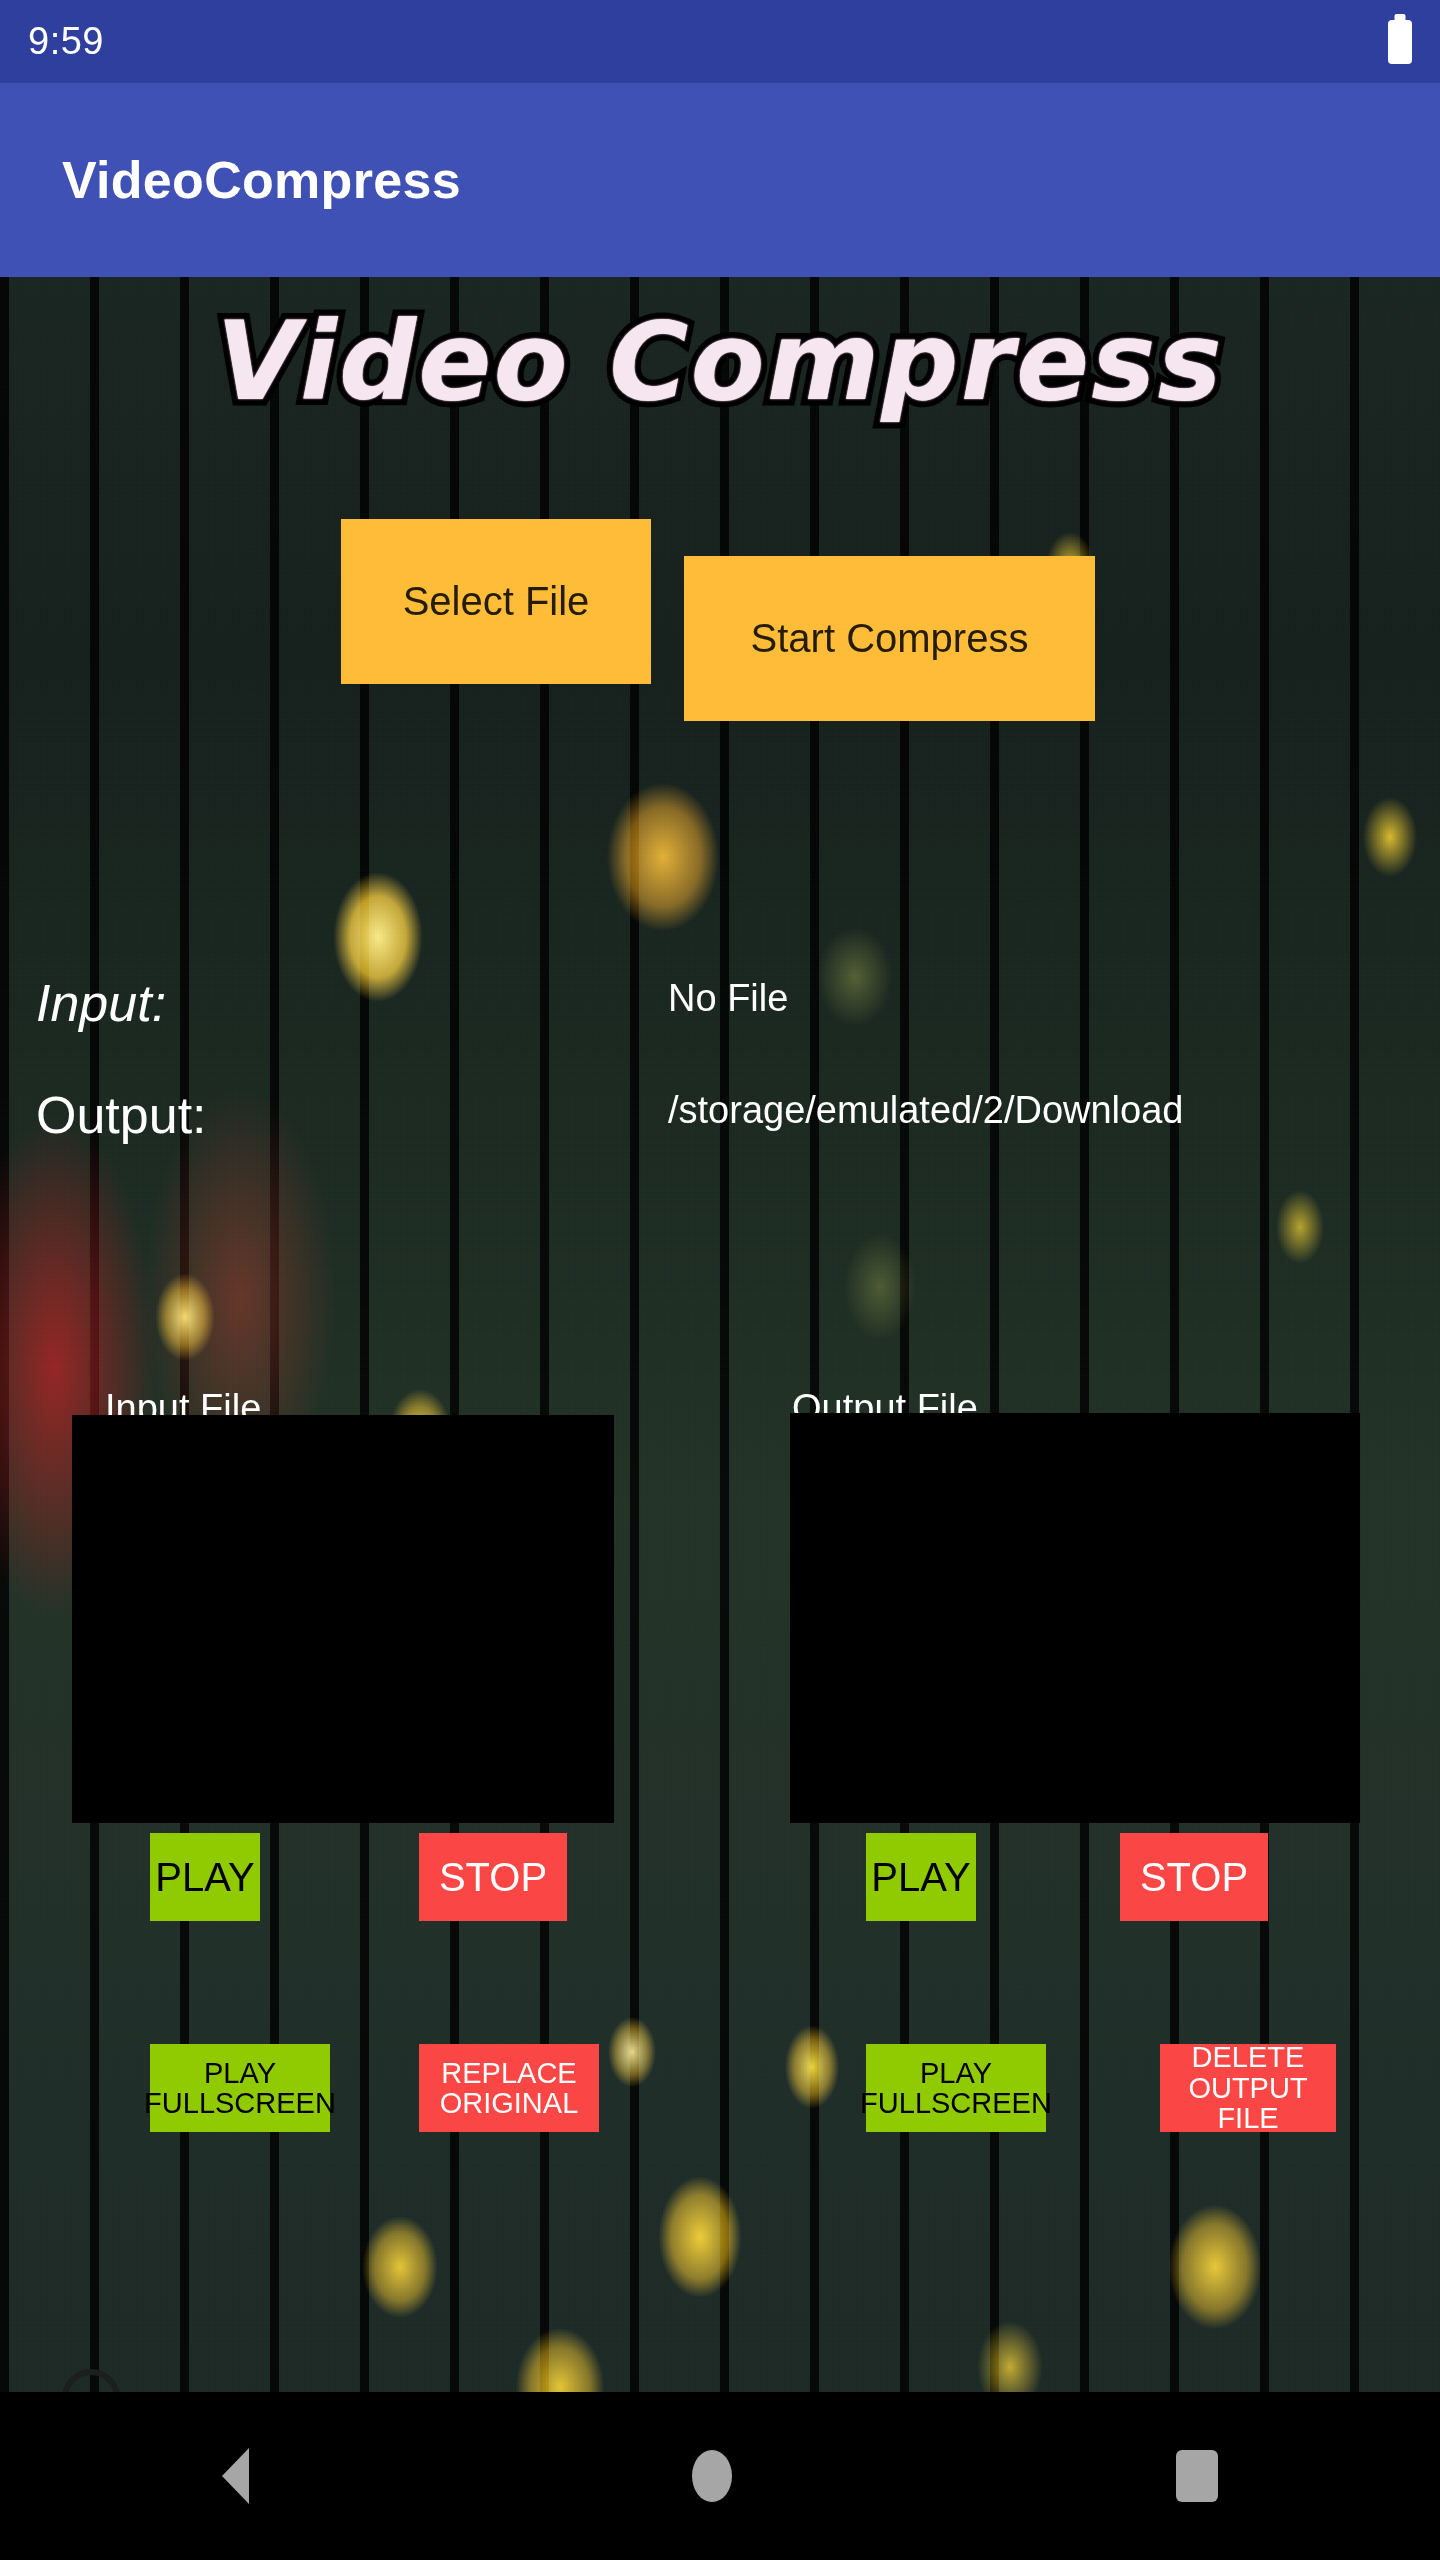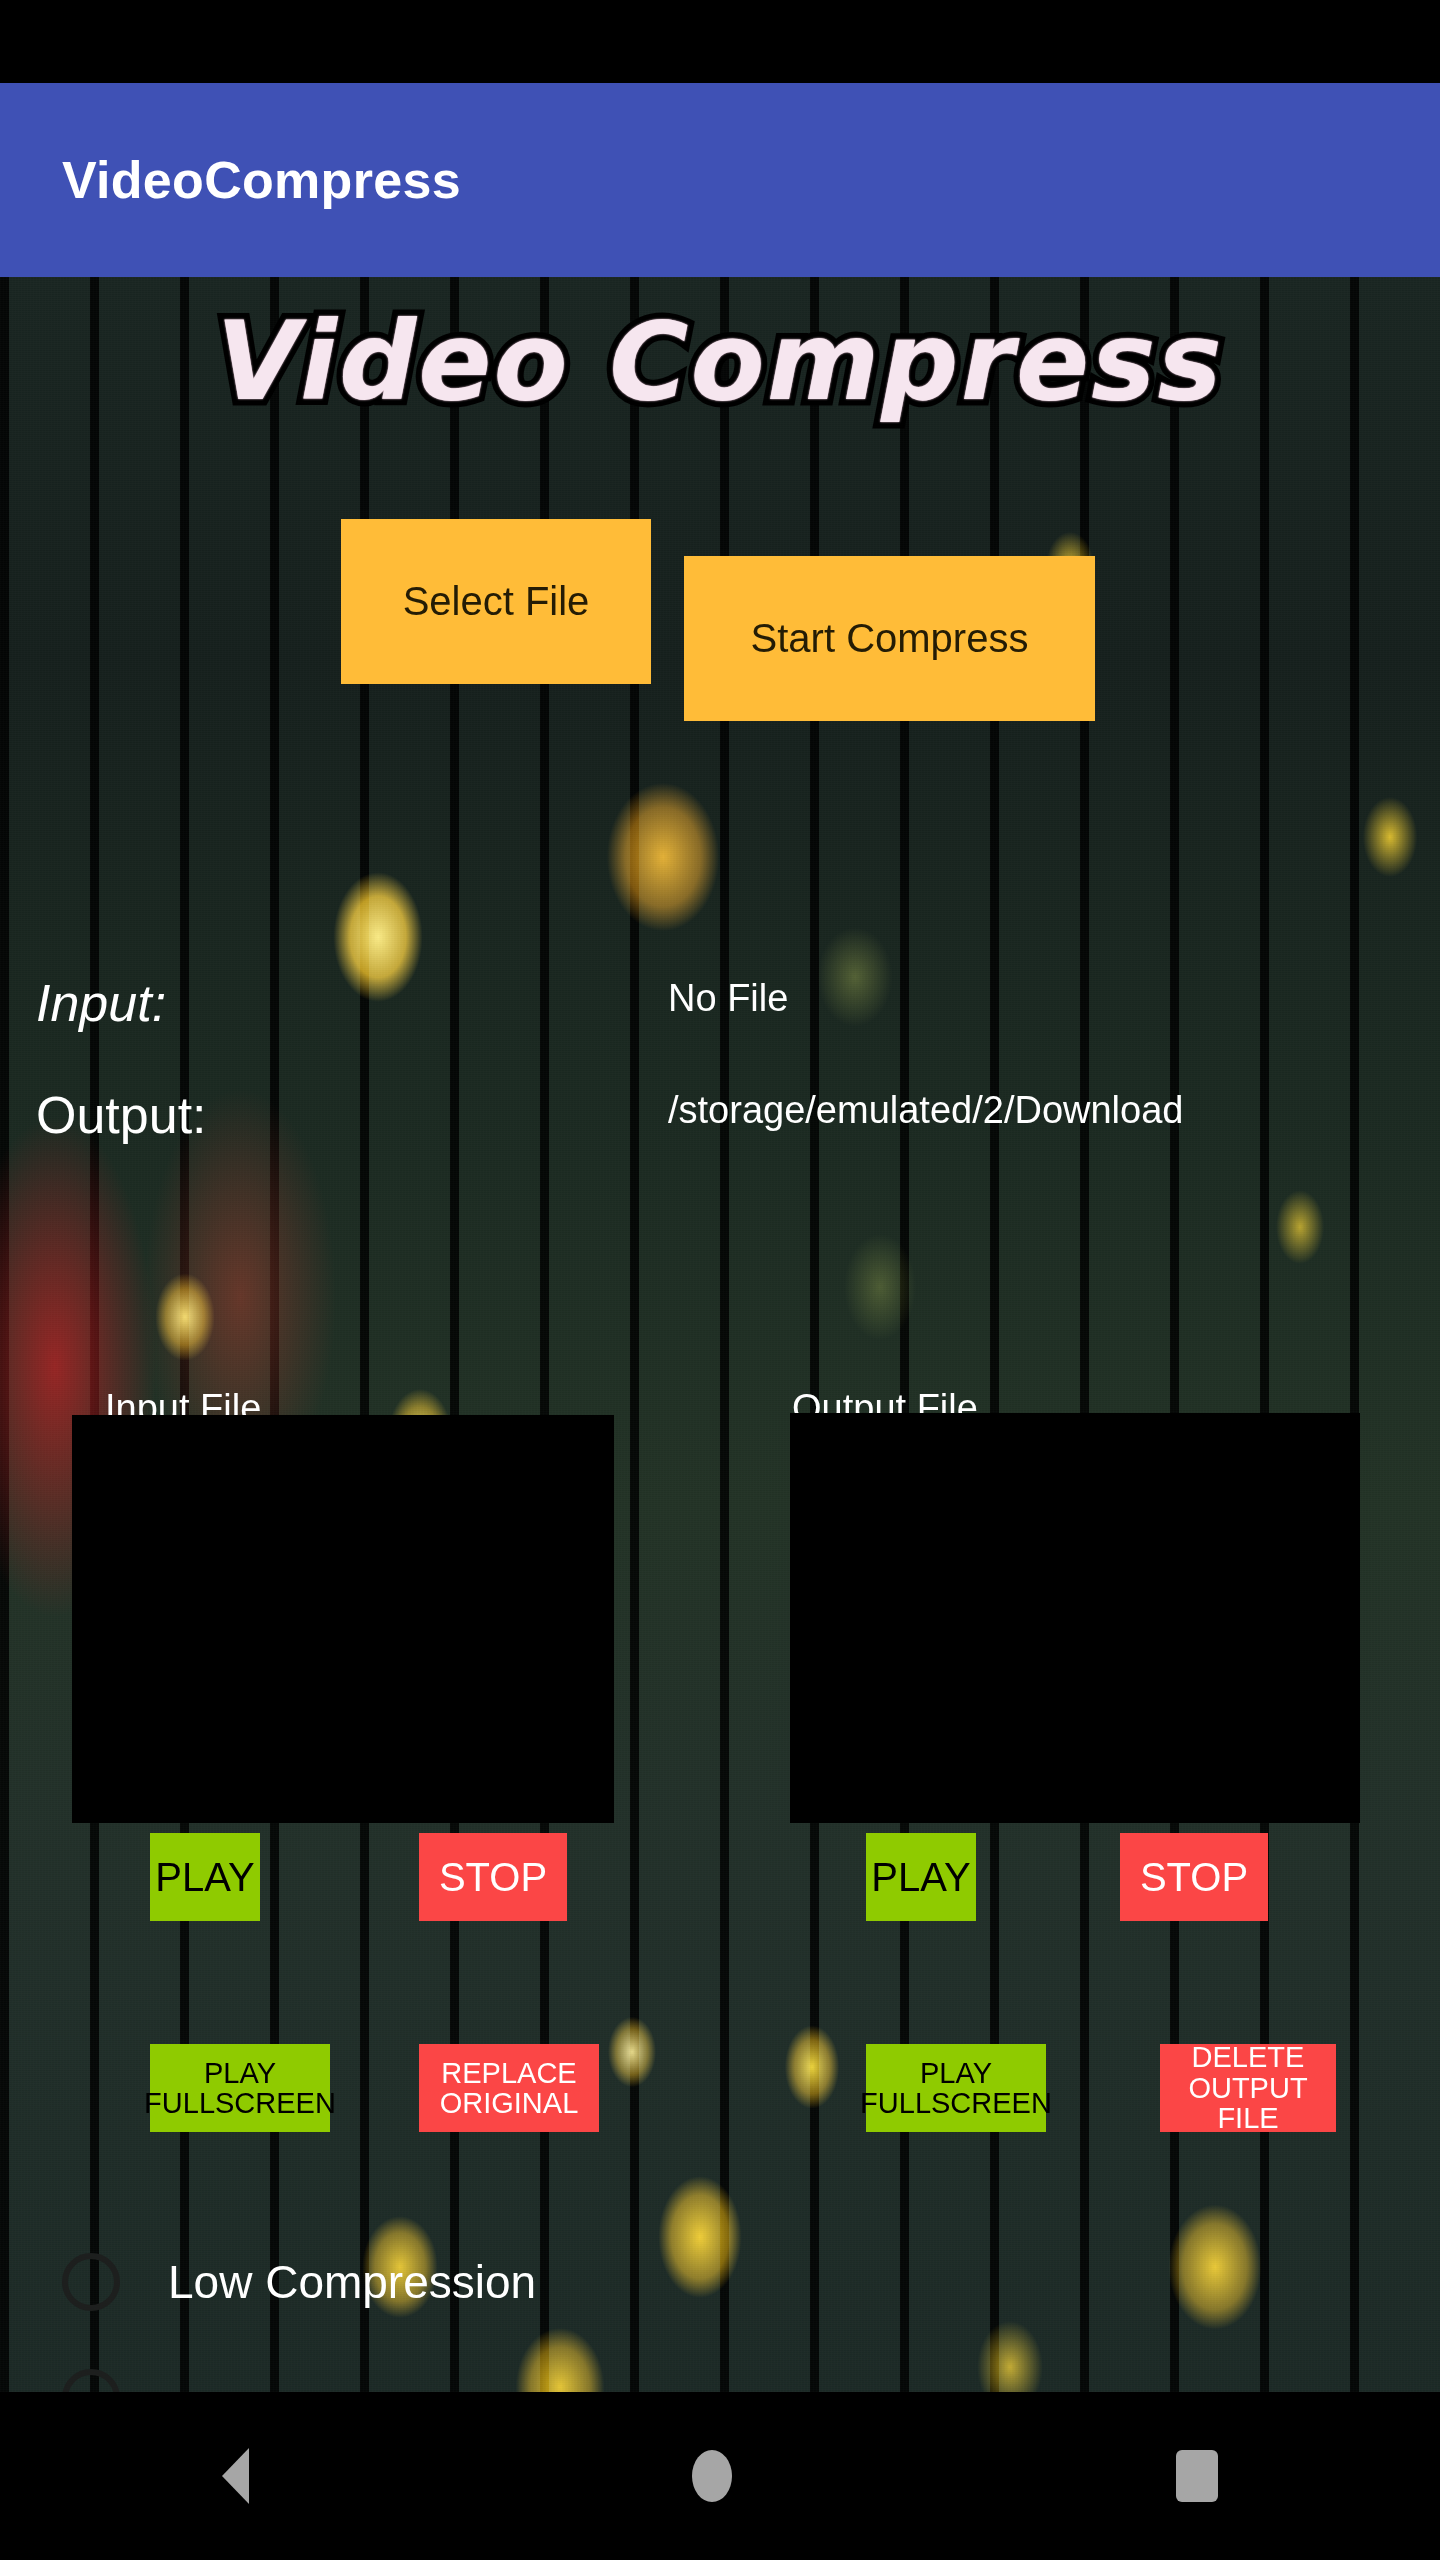--- a/index.html
+++ b/index.html
@@ -179,20 +179,24 @@
   }
   #nav-recent {
     width:42px; height:52px; border-radius:6px; background:#a6a6a6; cursor:pointer;
   }
 </style>
 </head>
 <body>
 
 <div id="screen">
 
+  <div id="status-bar">
+    <span id="status-time">9:59</span>
+    <span class="battery"></span>
+  </div>
 
   <div id="app-bar">
     <span id="app-title">VideoCompress</span>
   </div>
 
   <div id="content">
     <div id="grain"></div>
 
     <div id="logo">Video Compress</div>
 
@@ -226,24 +230,20 @@
     </button>
     <button id="btn-out-fullscreen" class="btn-play small-row">
       <span>PLAY</span>
       <span>FULLSCREEN</span>
     </button>
     <button id="btn-out-delete" class="btn-stop small-row">
       <span>DELETE</span>
       <span>OUTPUT FILE</span>
     </button>
 
-    <div id="radio-low" class="radio-row">
-      <span class="radio-mark"></span>
-      <span class="radio-label">Low Compression</span>
-    </div>
 
     <div id="radio-med" class="radio-row">
       <span class="radio-mark"></span>
       <span class="radio-label"></span>
     </div>
   </div>
 
   <div id="nav-bar">
     <span id="nav-back"></span>
     <span id="nav-home"></span>

